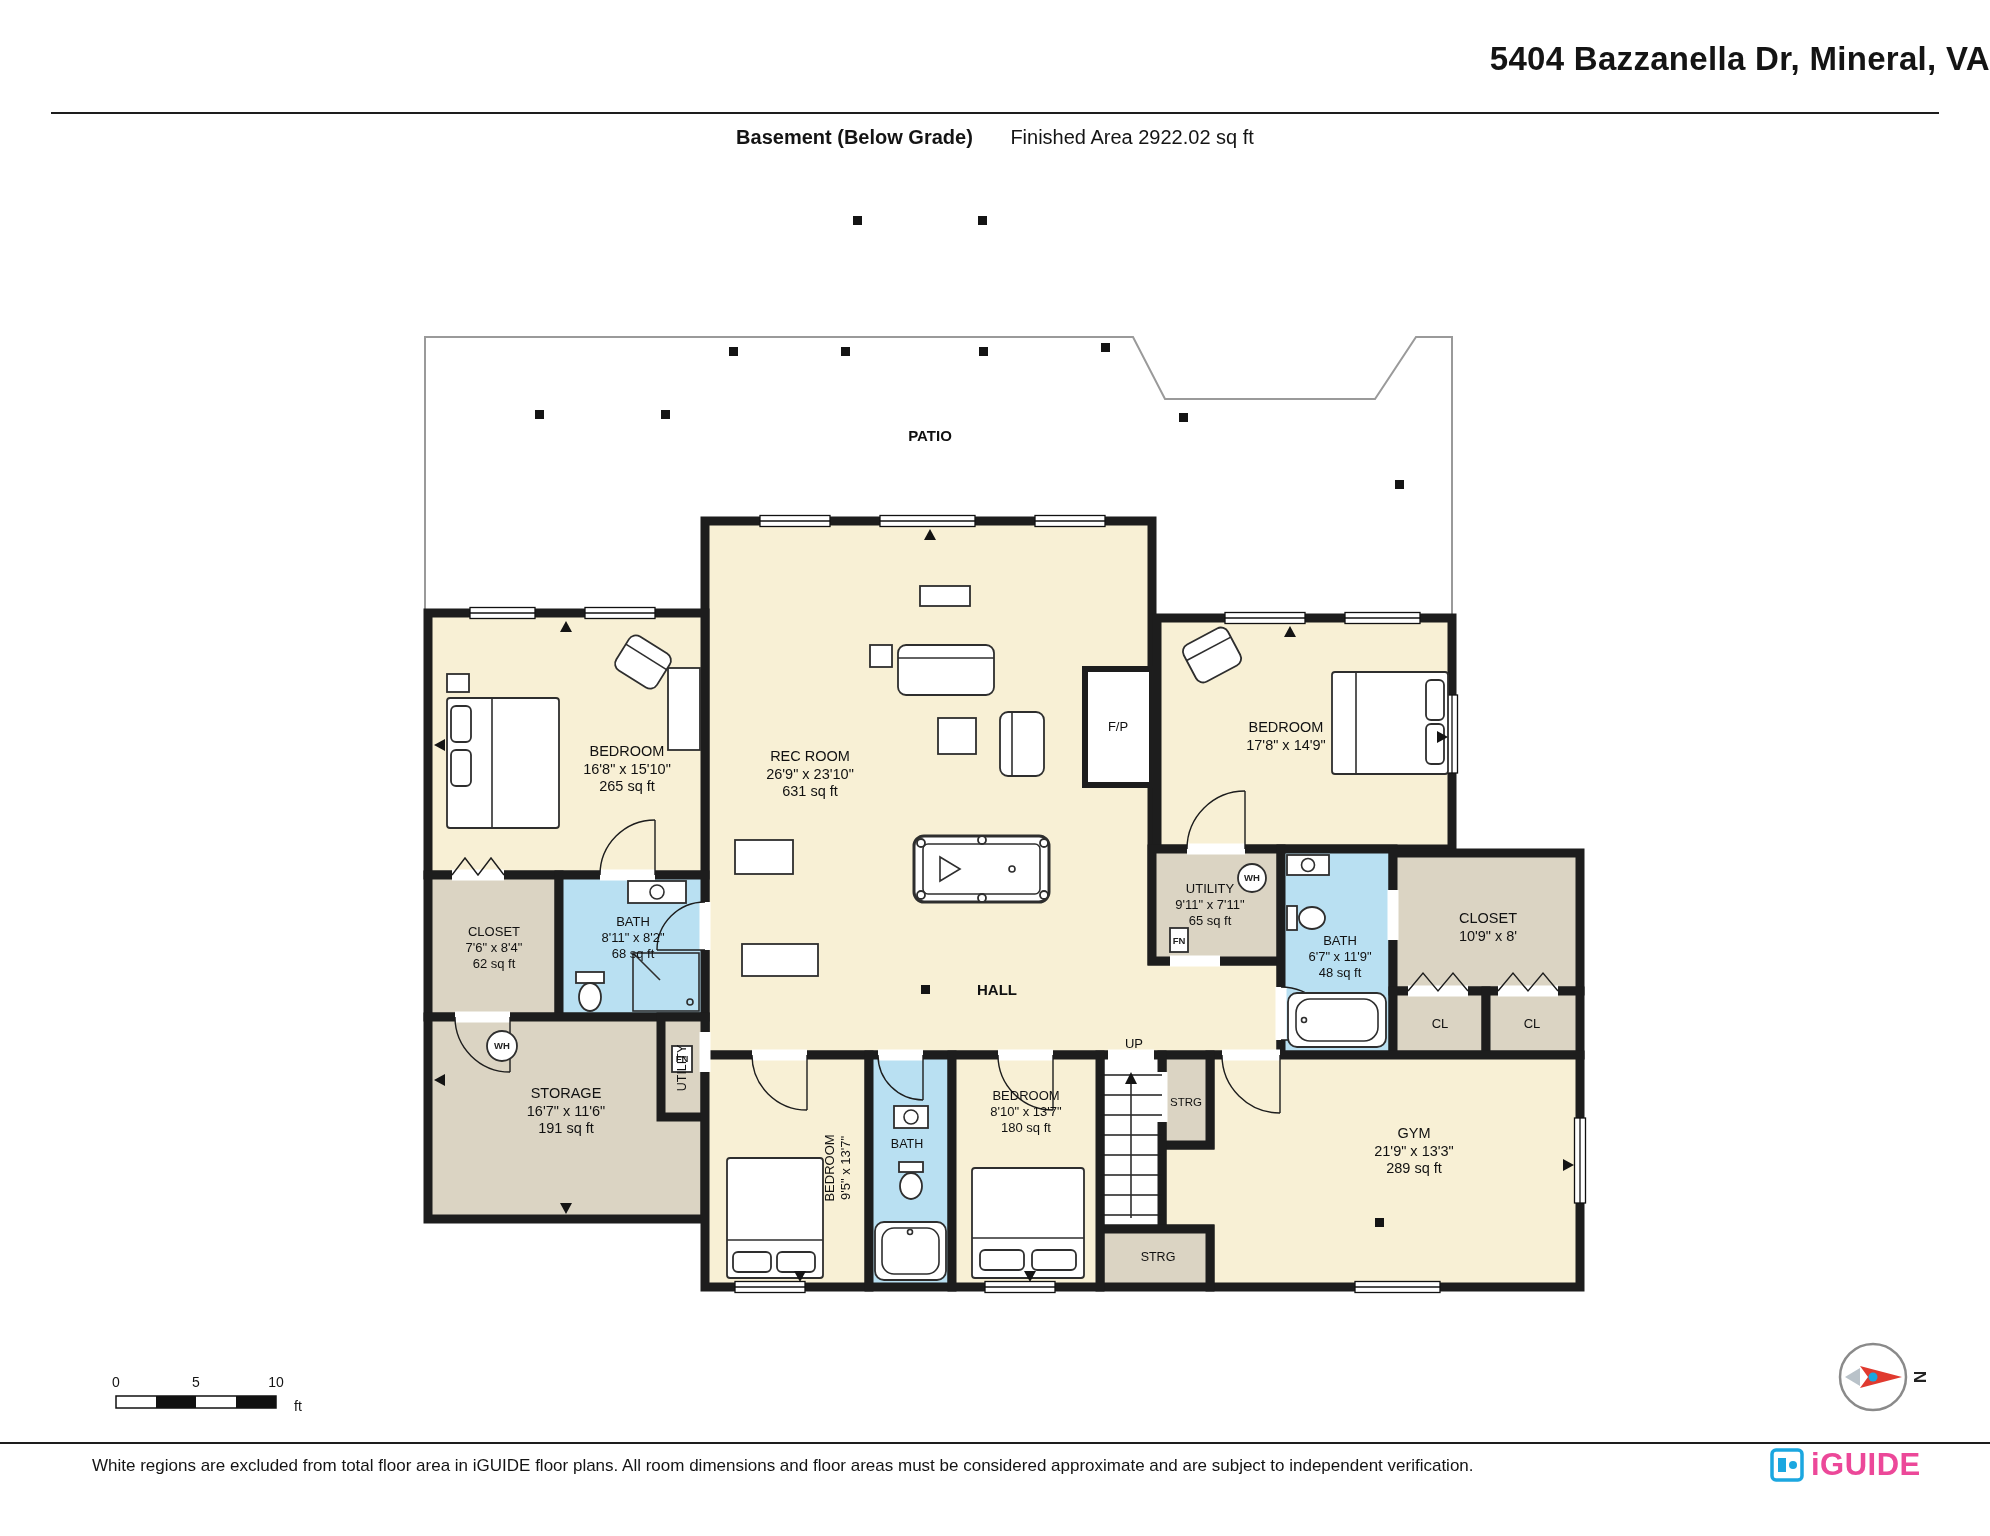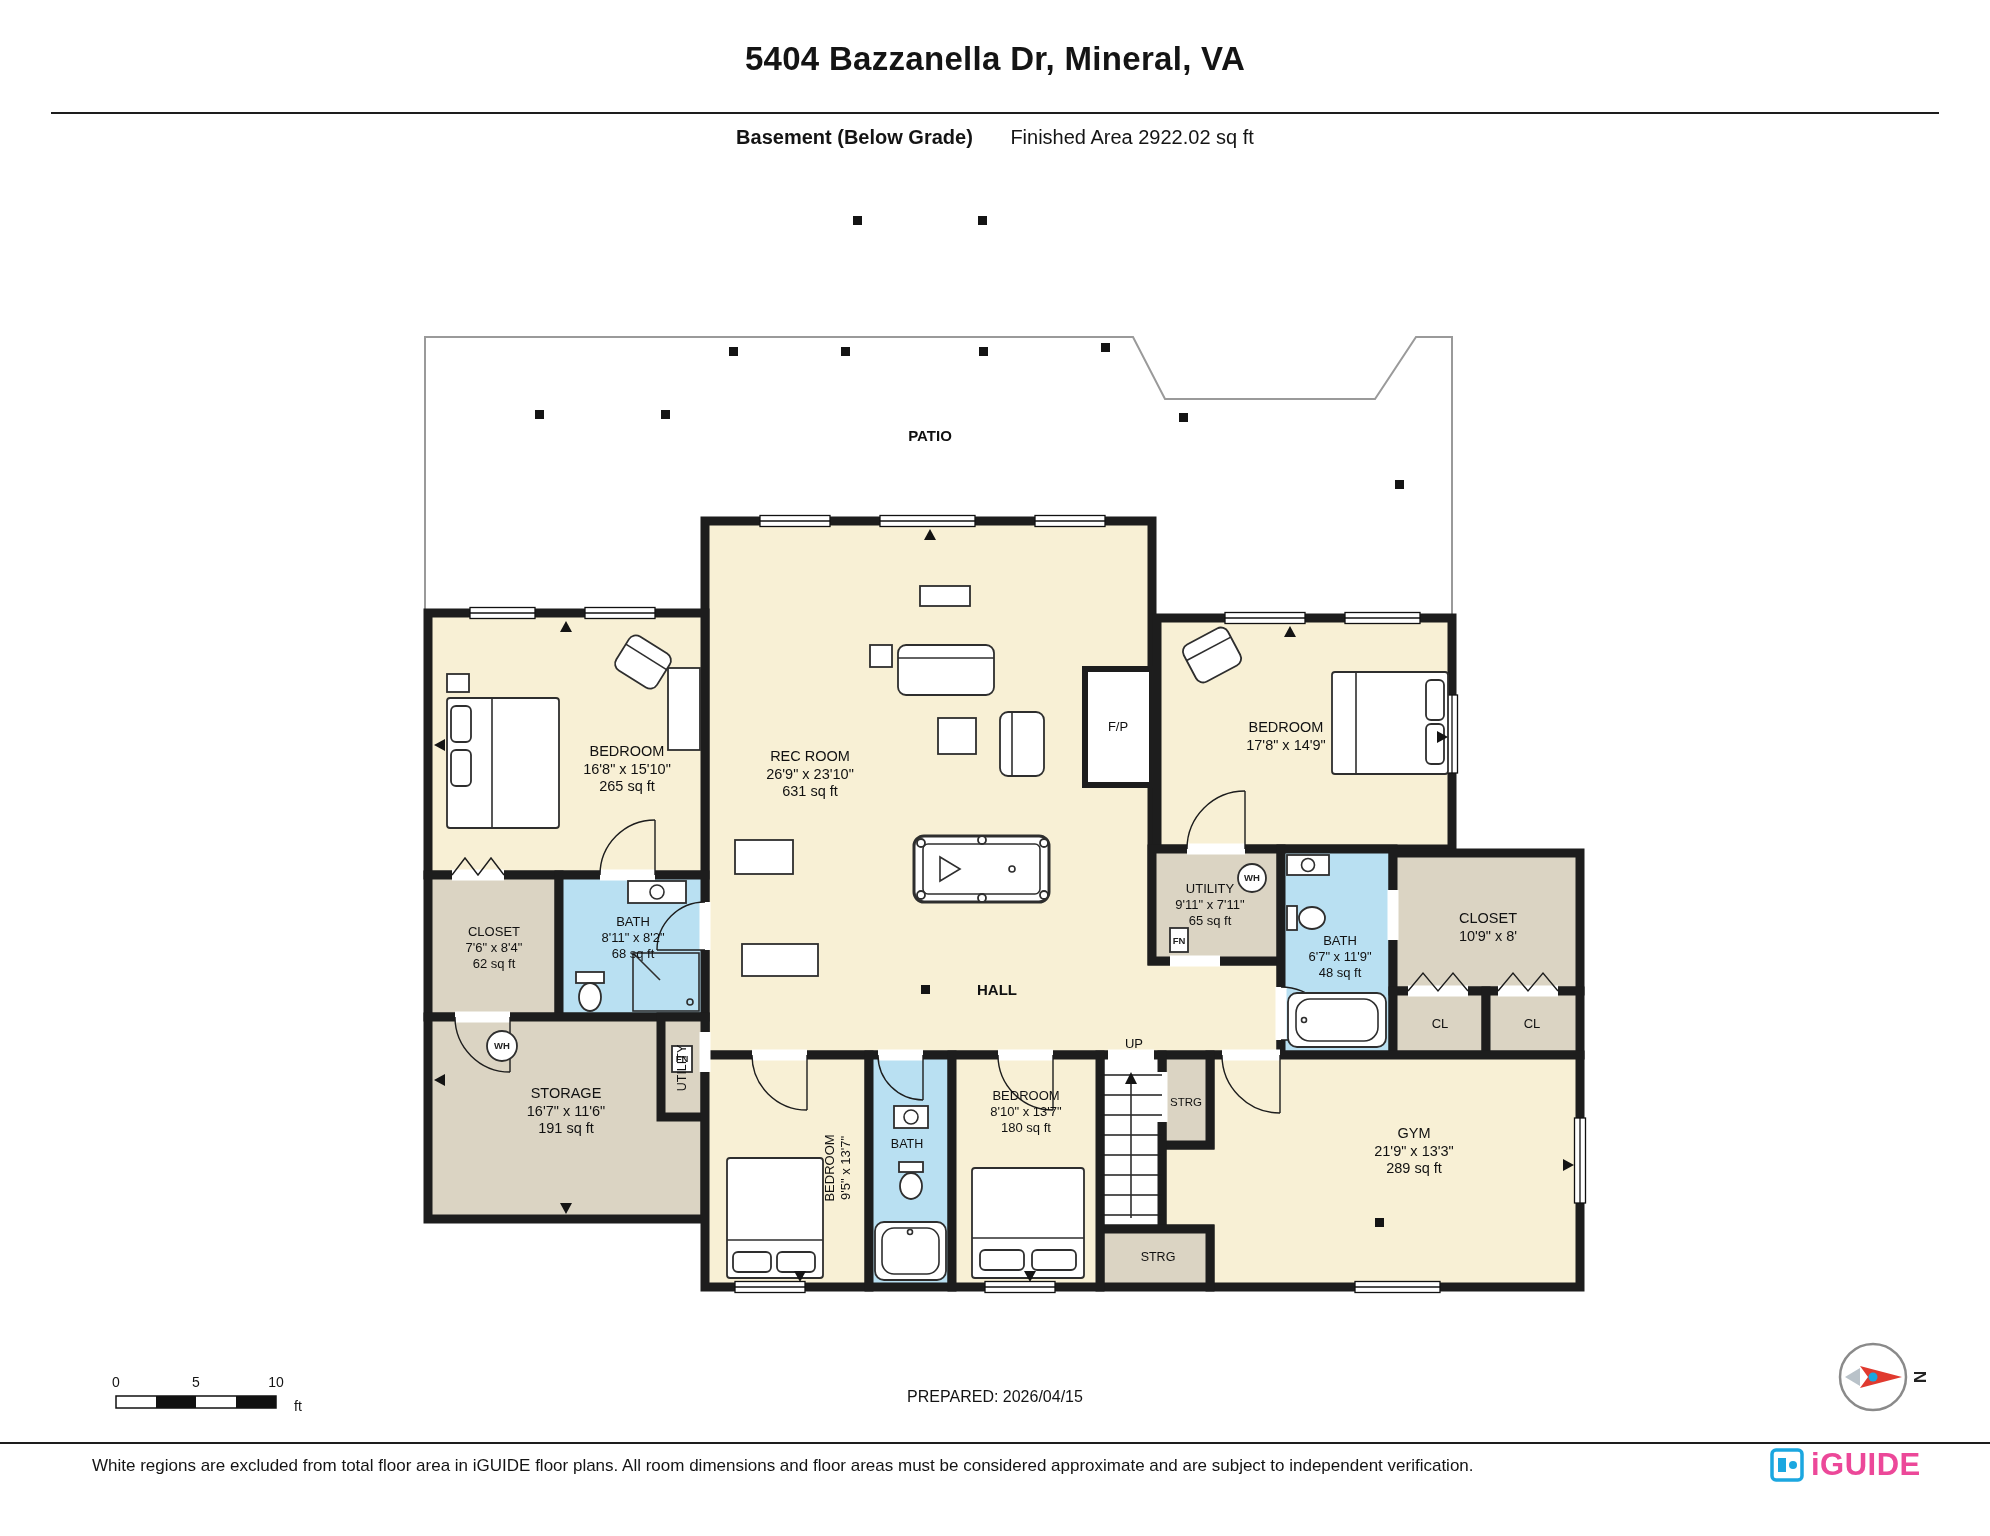--- a/index.html
+++ b/index.html
@@ -1,21 +1,21 @@
 <!DOCTYPE html>
 <html><head>
 <meta charset="utf-8">
 <style>
   * { margin:0; padding:0; box-sizing:border-box; }
   html,body { background:#ffffff; }
   body { font-family:"Liberation Sans", sans-serif; color:#141414; }
   .page { position:relative; width:1990px; height:1536px; background:#fff; overflow:hidden; }
   .abs { position:absolute; }
 
-  .hdr-title { top:40px; left:0; width:100%; text-align:center; font-size:33px; font-weight:bold; letter-spacing:0.3px; }
+  .hdr-title { top:40px; left:0; width:100%; text-align:right; font-size:33px; font-weight:bold; letter-spacing:0.3px; }
   .hdr-rule  { top:112px; left:51px; width:1888px; height:2px; background:#1d1d1d; }
   .hdr-sub   { top:126px; left:0; width:100%; text-align:center; font-size:20px; }
   .hdr-sub .fl { font-weight:bold; margin-right:32px; }
 
   
   .lbl { position:absolute; transform:translate(-50%,-50%); text-align:center;
          font-size:14.5px; line-height:1.22; color:#111; white-space:nowrap; }
   .lbl.rot { transform:translate(-50%,-50%) rotate(-90deg); }
   .fs15{font-size:15px;font-weight:bold;} .fs13{font-size:13px;} .fs12{font-size:12.5px;} .fs11{font-size:11.5px;}
 
@@ -381,21 +381,20 @@
     <div>GYM</div>
       <div>21'9" x 13'3"</div>
       <div>289 sq ft</div>
   </div>
 
   <div class="sc" style="left:116px; top:1374px;">0</div>
   <div class="sc" style="left:196px; top:1374px;">5</div>
   <div class="sc" style="left:276px; top:1374px;">10</div>
   <div class="sc-ft" style="left:294px; top:1398px;">ft</div>
 
-  <div class="abs prepared">PREPARED: 2026/04/15</div>
   <div class="abs ftr-rule"></div>
   <div class="abs disclaimer">White regions are excluded from total floor area in iGUIDE floor plans. All room dimensions and floor areas must be considered approximate and are subject to independent verification.</div>
 
   <div class="abs logo">
     <svg width="34" height="34" viewBox="0 0 34 34">
       <rect x="2" y="2" width="30" height="30" rx="4" fill="none" stroke="#1ba7e0" stroke-width="3.5"></rect>
       <rect x="8" y="10" width="8" height="14" fill="#1ba7e0"></rect>
       <circle cx="23" cy="17" r="4" fill="#1ba7e0"></circle>
     </svg>
     <span class="brand">iGUIDE</span>

